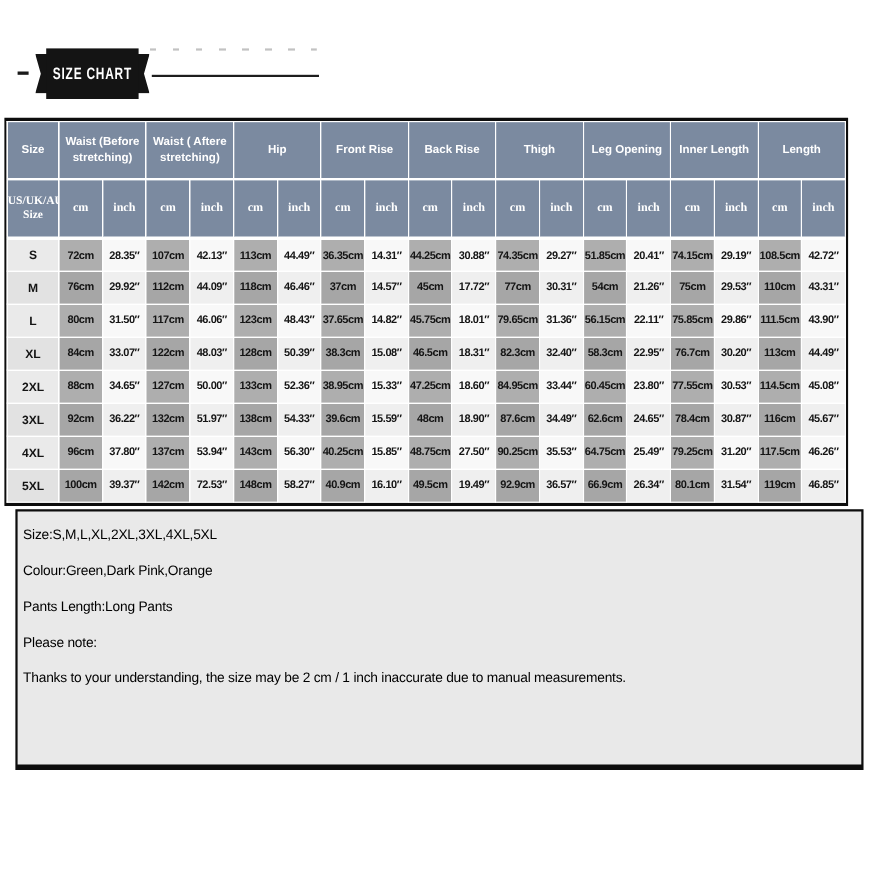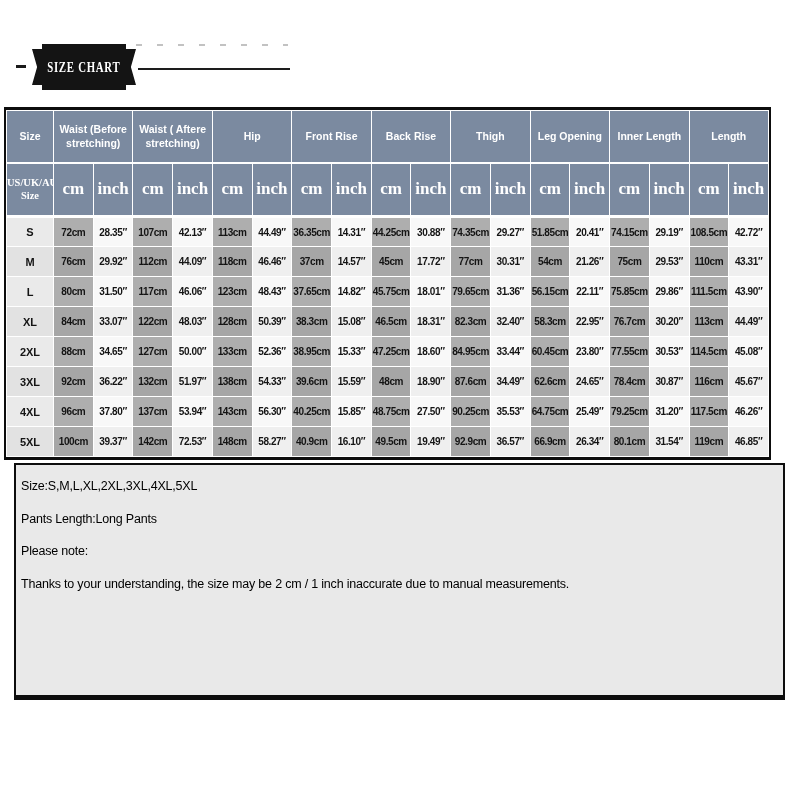--- a/index.html
+++ b/index.html
@@ -18,21 +18,21 @@
     width: 10px; height: 3px; background: #1a1a1a;
   }
   .ribbon { position: absolute; left: 32px; top: 44px; width: 104px; height: 46px; }
   .ribbon .tail {
     position: absolute; top: 5px; width: 15px; height: 36px; background: #141414;
   }
   .ribbon .tail-left  { left: 0;  clip-path: polygon(0 0, 100% 0, 100% 100%, 0 100%, 34% 50%); }
   .ribbon .tail-right { right: 0; clip-path: polygon(0 0, 100% 0, 66% 50%, 100% 100%, 0 100%); }
   .ribbon .ribbon-body {
     position: absolute; left: 10px; right: 10px; top: 0; bottom: 0;
-    background: #141414; display: flex; align-items: center; justify-content: center; font-family: Liberation Serif, serif;
+    background: #141414; display: flex; align-items: center; justify-content: center;
   }
   .ribbon .ribbon-title {
     color: #ffffff; font-size: 15px; font-weight: 700;
     letter-spacing: 1px; transform: scaleX(0.72); white-space: nowrap;
   }
   .banner-line {
     position: absolute; left: 138px; top: 68px;
     width: 152px; height: 2px; background: #1d1d1d;
   }
   .banner-dashes {
@@ -53,21 +53,21 @@
     padding: 0; overflow: hidden; white-space: normal;
   }
   tr.group-row th {
     height: 52px; background: #7b8aa0; color: #ffffff;
     font-size: 10.5px; font-weight: 700; line-height: 1.35;
     border-bottom: 2px solid #ffffff; padding: 0 2px;
   }
   tr.unit-row th {
     height: 54px; background: #7b8aa0; color: #ffffff;
     font-family: "Liberation Serif", serif;
-    font-size: 17px; font-weight: 700;
+    font-size: 11px; font-weight: 700;
     border-bottom: 3px solid #ffffff; line-height: 1.3;
   }
   tr.unit-row th.unit-corner { font-size: 10.5px; }
   tbody.size-body td {
     height: 30px; font-size: 10px; font-weight: 700; color: #141414;
     letter-spacing: -0.4px; white-space: nowrap;
   }
   tbody.size-body td.size-cell { background: #eaeaea; font-size: 11px; letter-spacing: 0; }
   tbody.size-body td.cm-cell   { background: #aeaeae; }
   tbody.size-body td.inch-cell { background: #f8f8f8; }
@@ -328,16 +328,17 @@
           <td class="inch-cell">31.54″</td>
           <td class="cm-cell">119cm</td>
           <td class="inch-cell">46.85″</td>
         </tr>
       </tbody>
   </table>
 </div>
 
 <div class="notes-box">
   <p>Size:S,M,L,XL,2XL,3XL,4XL,5XL</p>
+  <p>Colour:Green,Dark Pink,Orange</p>
   <p>Pants Length:Long Pants</p>
   <p>Please note:</p>
   <p>Thanks to your understanding, the size may be 2 cm / 1 inch inaccurate due to manual measurements.</p>
 </div>
 
 </body></html>

